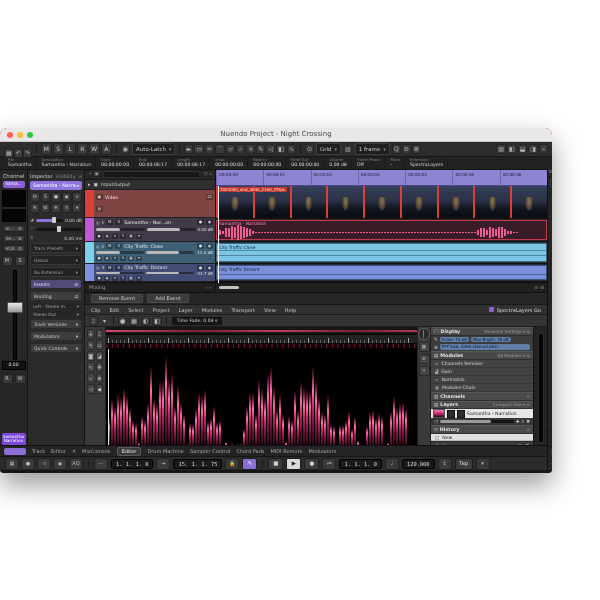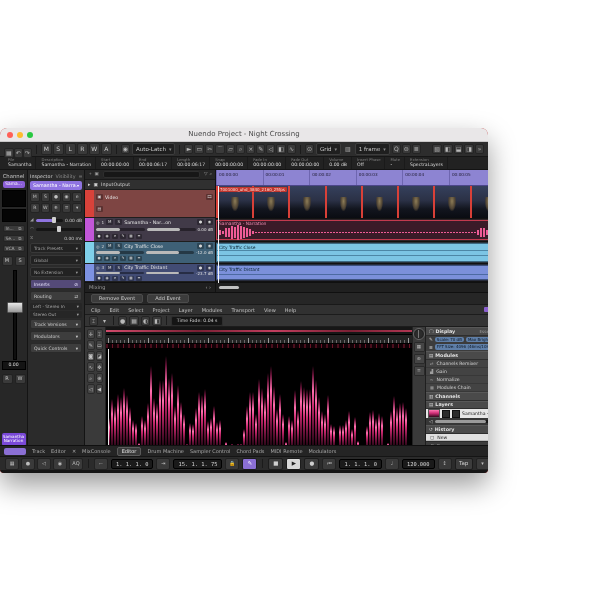--- a/index.html
+++ b/index.html
@@ -1,17 +1,17 @@
 <!DOCTYPE html>
 <html><head>
 <meta charset="utf-8">
 <style>
   html,body{margin:0;padding:0;}
   body{width:600px;height:600px;background:#ffffff;font-family:"DejaVu Sans",sans-serif;overflow:hidden;position:relative;-webkit-font-smoothing:antialiased;}
-  .window{position:absolute;left:0;top:128px;width:488px;height:345px;background:#b91c1c;border-radius:7px 7px 4px 4px;box-shadow:0 12px 28px rgba(0,0,0,.4);overflow:hidden;}
+  .window{position:absolute;left:0;top:128px;width:552px;height:345px;background:#b91c1c;border-radius:7px 7px 4px 4px;box-shadow:0 12px 28px rgba(0,0,0,.4);overflow:hidden;}
   
   .titlebar{height:13px;background:#e9e7e8;border-bottom:1px solid #c9c7c8;display:flex;align-items:center;position:relative;}
   .lights{display:flex;gap:4px;margin-left:7px;}
   .tl{width:6px;height:6px;border-radius:50%;}
   .title{position:absolute;left:0;right:0;text-align:center;font-size:7px;color:#4a4a4a;line-height:13px;}
   
   .toolbar{height:14px;background:#2d2d2d;border-bottom:1px solid #161616;display:flex;align-items:center;gap:2px;padding:0 4px;}
   .ib{min-width:9px;height:10px;background:#3a3a3a;border:1px solid #242424;border-radius:2px;color:#b9b9b9;font-size:6px;line-height:8px;text-align:center;padding:0 1px;box-sizing:border-box;}
   .ib.flat{background:transparent;border-color:transparent;}
   .sb{width:9px;height:10px;background:#393939;border:1px solid #242424;border-radius:2px;color:#cfcfcf;font-size:6px;line-height:9px;text-align:center;}

